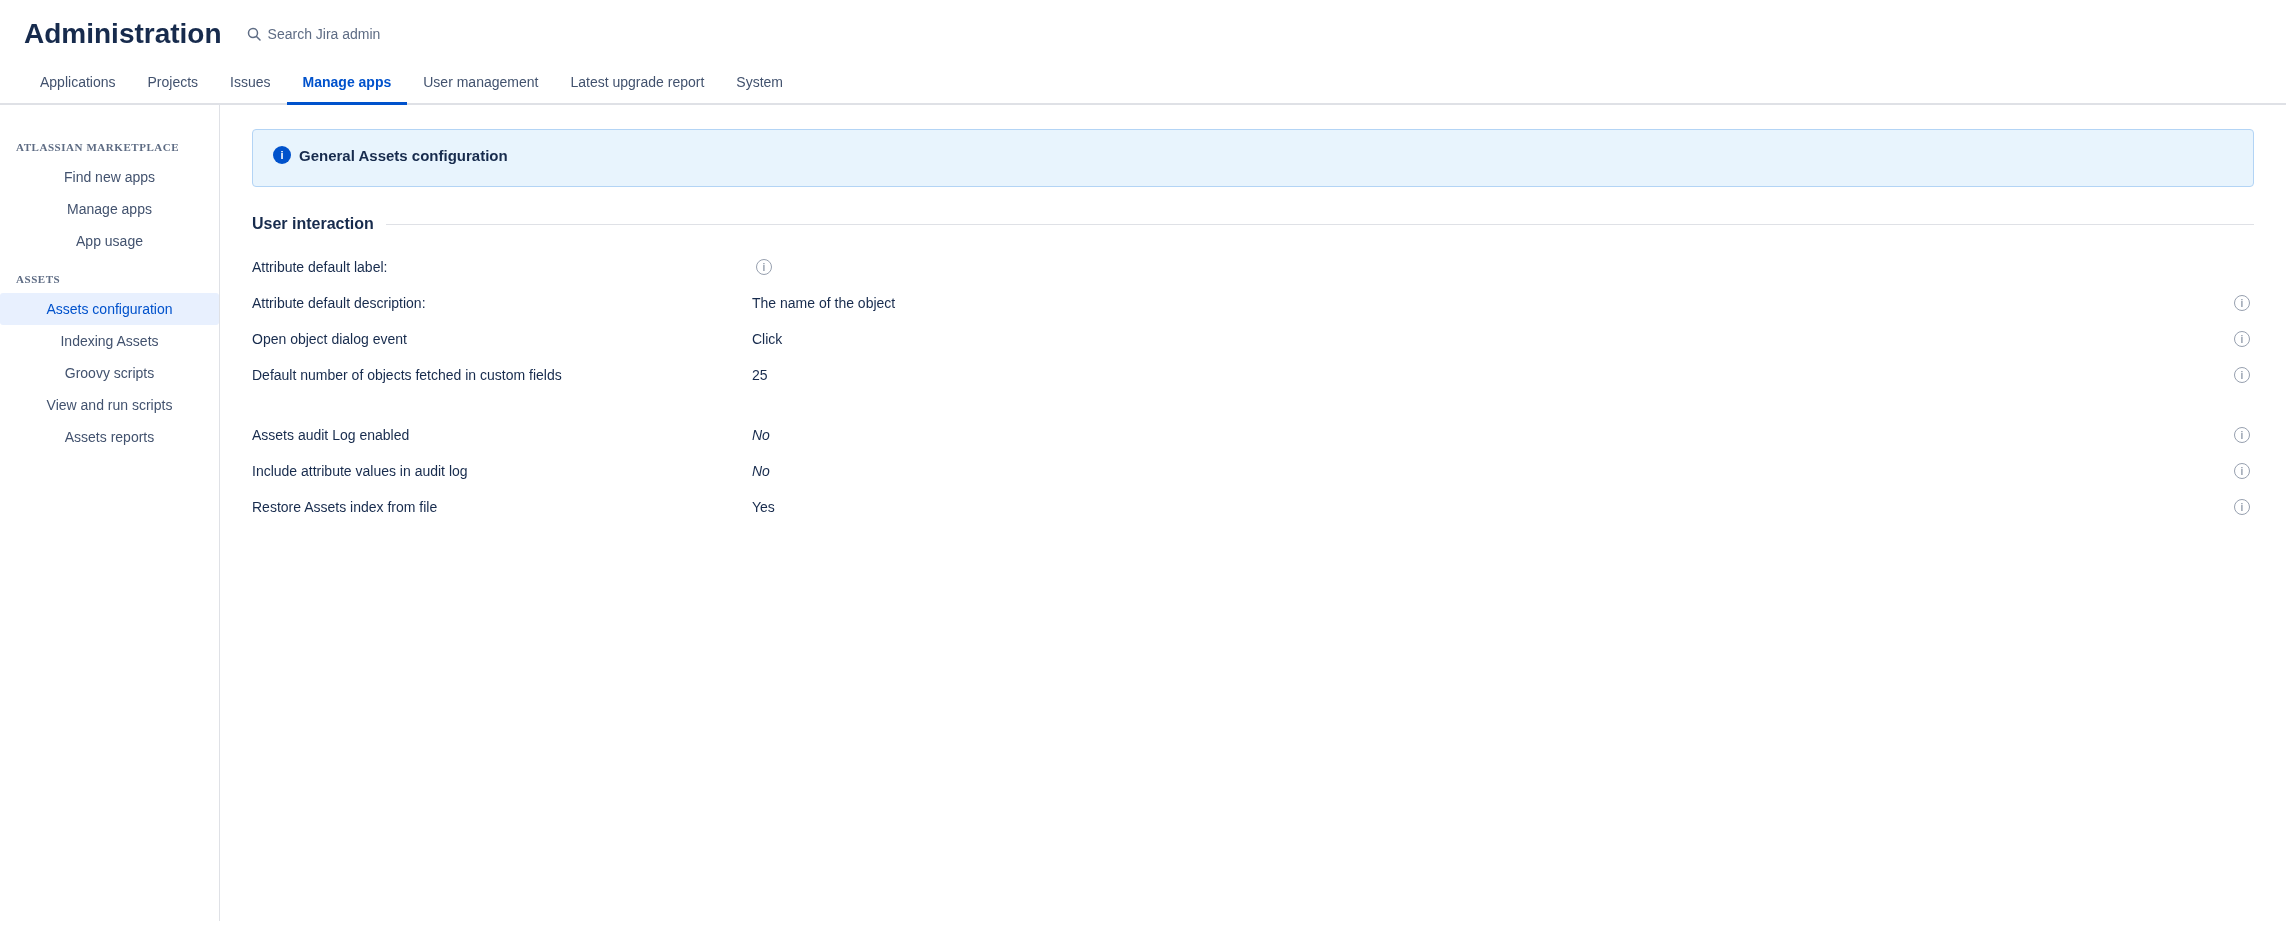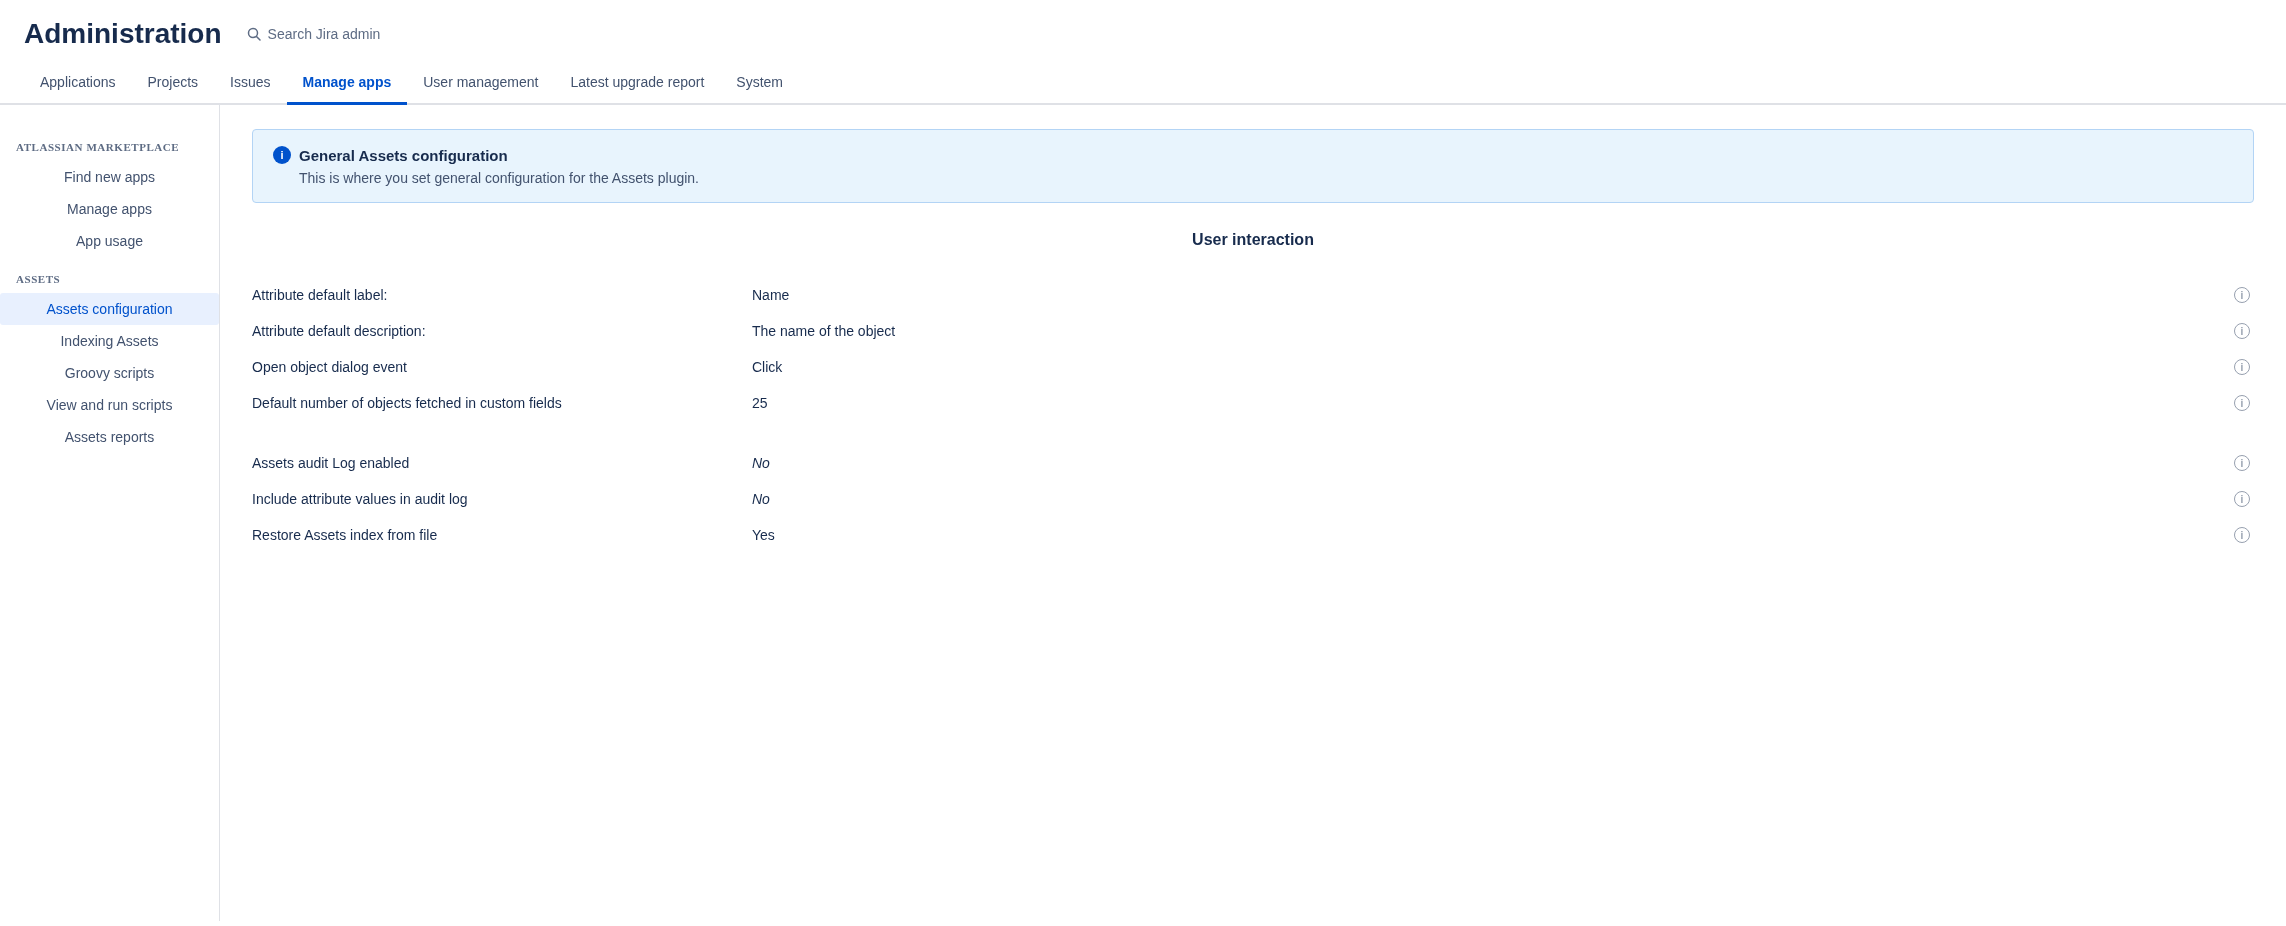--- a/index.html
+++ b/index.html
@@ -29,21 +29,21 @@
     .main-content { flex: 1; padding: 24px 32px; }
 
     
     .info-banner { background: #e8f4fd; border: 1px solid #b3d4f5; border-radius: 4px; padding: 16px 20px; margin-bottom: 28px; }
     .info-banner-title { display: flex; align-items: center; gap: 8px; font-weight: 700; color: #172b4d; font-size: 15px; margin-bottom: 6px; }
     .info-icon { width: 18px; height: 18px; border-radius: 50%; background: #0052cc; color: #fff; display: flex; align-items: center; justify-content: center; font-size: 11px; font-weight: 700; flex-shrink: 0; }
     .info-banner-text { color: #42526e; font-size: 14px; padding-left: 26px; }
 
     
     .section { margin-bottom: 24px; }
-    .section-header { display: flex; align-items: center; gap: 12px; margin-bottom: 16px; flex-direction: column; }
+    .section-header { display: flex; align-items: center; gap: 12px; margin-bottom: 16px; }
     .section-title { font-size: 16px; font-weight: 600; color: #172b4d; white-space: nowrap; }
     .section-divider { flex: 1; height: 1px; background: #dfe1e6; }
 
     
     .config-row { display: flex; align-items: center; padding: 10px 0; border-bottom: none; }
     .config-label { flex: 0 0 500px; color: #172b4d; font-size: 14px; }
     .config-value { flex: 1; color: #172b4d; font-size: 14px; }
     .config-info { width: 24px; display: flex; align-items: center; justify-content: center; }
     .info-circle { width: 16px; height: 16px; border-radius: 50%; border: 1.5px solid #97a0af; color: #97a0af; display: flex; align-items: center; justify-content: center; font-size: 10px; font-weight: 700; cursor: pointer; }
 
@@ -92,32 +92,30 @@
     <div class="sidebar-item">Assets reports</div>
   </div>
 
   <div class="main-content">
 
     <div class="info-banner">
       <div class="info-banner-title">
         <div class="info-icon">i</div>
         <span>General Assets configuration</span>
       </div>
-      <div class="info-banner-text">This is where you set general configuration for the Assets plugin.</div>
     </div>
 
     <div class="section">
       <div class="section-header">
         <div class="section-title">User interaction</div>
         <div class="section-divider"></div>
       </div>
 
       <div class="config-row">
         <div class="config-label">Attribute default label:</div>
-        <div class="config-value">Name</div>
         <div class="config-info">
           <div class="info-circle">i</div>
         </div>
       </div>
 
       <div class="config-row">
         <div class="config-label">Attribute default description:</div>
         <div class="config-value">The name of the object</div>
         <div class="config-info">
           <div class="info-circle">i</div>

